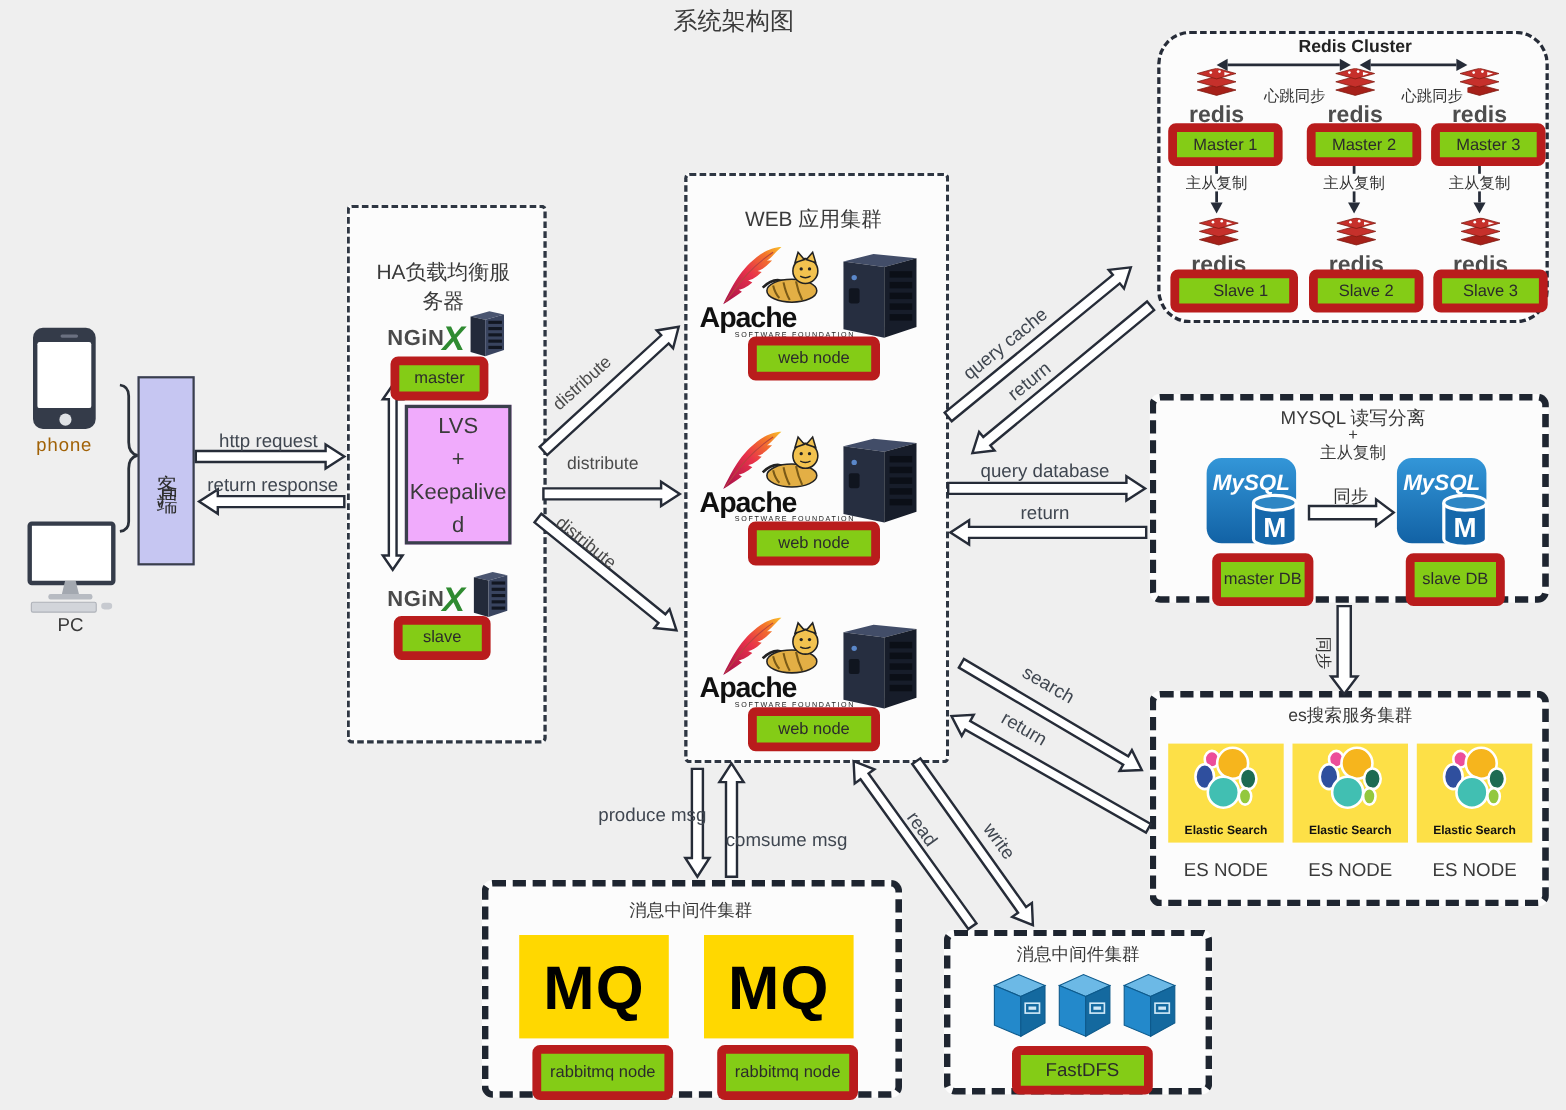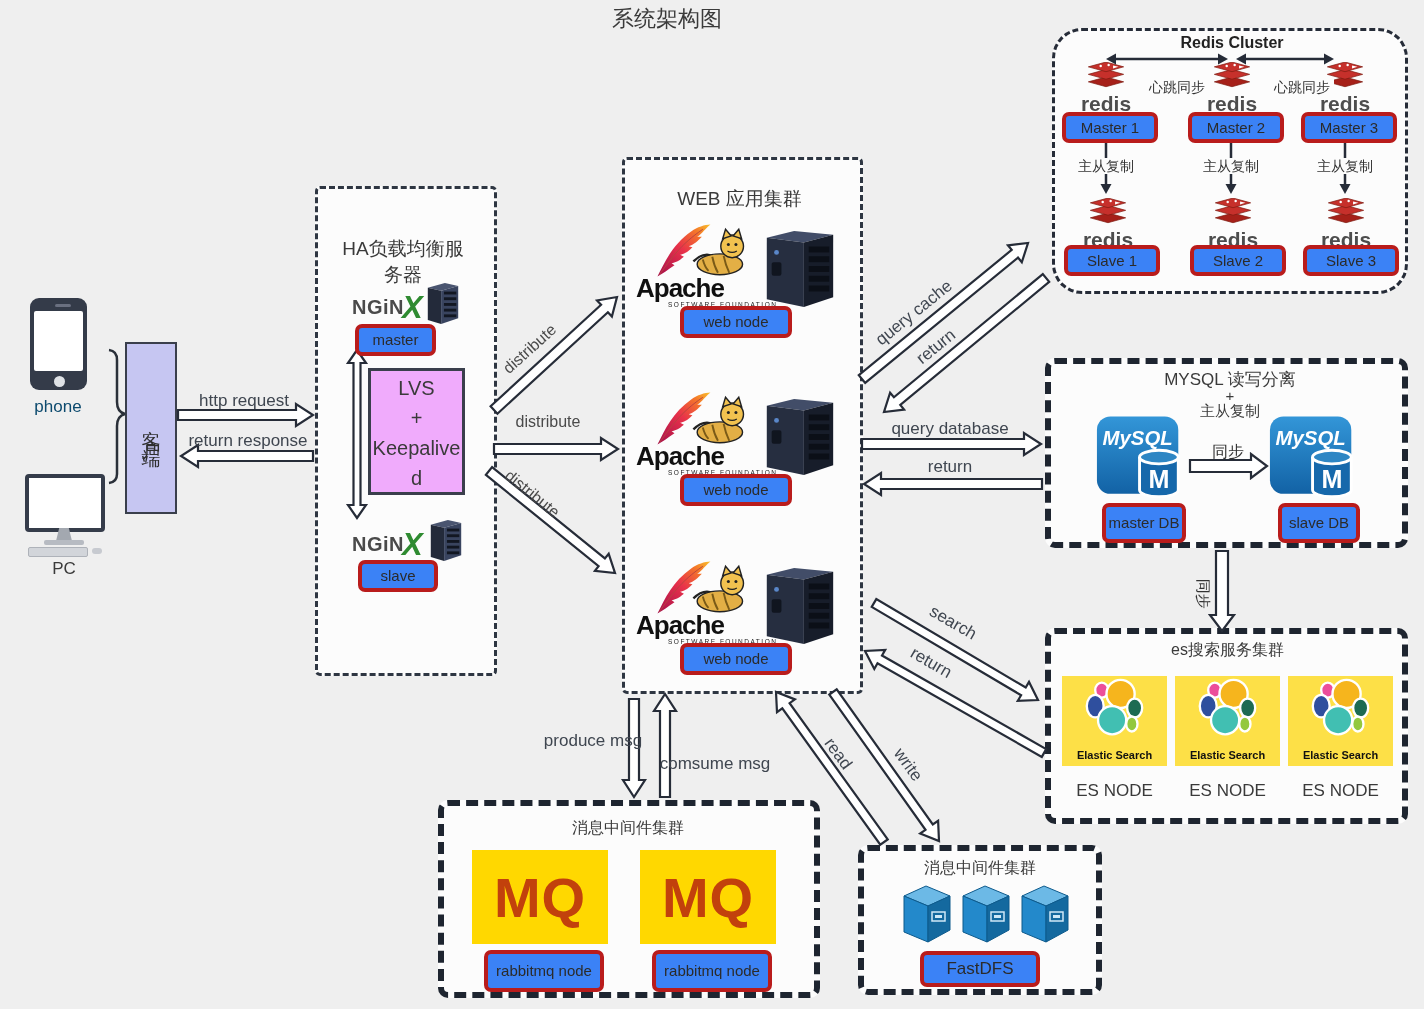--- a/index.html
+++ b/index.html
@@ -2,21 +2,21 @@
 <html><head>
 <meta charset="utf-8">
 <style>
   html,body{margin:0;padding:0;background:#efefef;font-family:"Liberation Sans","DejaVu Sans",sans-serif;}
   #canvas{position:relative;width:1424px;height:1009px;overflow:hidden;background:#efefef;color:#3a3a3a;}
   .box{position:absolute;background:#fcfcfc;z-index:1;}
   .dash{border:3px dashed #2e3642;border-radius:5px;}
   .dashR{border:3px dashed #262c38;border-radius:30px;}
   .heavy{border:6px dashed #1e2530;border-radius:10px;}
   .lbl{position:absolute;z-index:8;font-size:17px;color:#3f4650;text-align:center;line-height:1.15;}
-  .tag{position:absolute;z-index:8;background:#3b82f6;border:4px solid #b91c1c;border-radius:7px;color:#2b2b2b;
+  .tag{position:absolute;z-index:8;background:#84cc16;border:8px solid #b91c1c;border-radius:7px;color:#2b2b2b;
        display:flex;align-items:center;justify-content:center;font-size:15px;text-align:center;line-height:1.05;}
   .ttl{position:absolute;z-index:8;text-align:center;}
   .logoimg{position:absolute;z-index:3;}
   #arrows{position:absolute;left:0;top:0;z-index:6;pointer-events:none;}
   .watermark{position:absolute;left:492px;top:418px;z-index:50;font-size:70px;font-weight:bold;letter-spacing:-2px;
        color:rgba(59,108,228,0.85);pointer-events:none;}
   
   .phone{position:absolute;left:30px;top:298px;width:57px;height:92px;background:#343b49;border-radius:9px;z-index:3;}
   .phone .scr{position:absolute;left:4px;right:4px;top:13px;bottom:19px;background:#fff;border-radius:2px;}
   .phone .home{position:absolute;left:50%;bottom:3px;width:11px;height:11px;margin-left:-5px;border-radius:50%;background:#dfe2e6;}
@@ -35,38 +35,38 @@
   .nginx .x{font-weight:bold;font-size:31px;color:#2f8b31;font-style:italic;margin-left:-2px;vertical-align:-4px;}
   
   .apnode{position:absolute;left:634px;width:212px;height:108px;z-index:3;}
   .apname{position:absolute;left:2px;top:48px;font-weight:bold;font-size:26px;color:#101010;letter-spacing:-1px;}
   .apsub{position:absolute;left:34px;top:76px;font-size:6.5px;letter-spacing:1.5px;color:#222;}
   .mysql-ttl{position:absolute;z-index:8;text-align:center;color:#3a3a3a;}
   .estile{position:absolute;top:676px;width:105px;height:90px;background:#fde047;z-index:3;}
   .estile .esname{position:absolute;left:0;right:0;bottom:5px;text-align:center;font-size:11px;font-weight:bold;color:#111;}
   .esnode{position:absolute;top:781px;width:105px;text-align:center;font-size:17px;color:#3a3a3a;z-index:8;}
   .mqsq{position:absolute;top:850px;width:136px;height:94px;background:#ffd800;z-index:3;display:flex;align-items:center;justify-content:center;}
-  .mqsq span{font-size:56px;font-weight:800;color:#c2410c;letter-spacing:1px;}
+  .mqsq span{font-size:56px;font-weight:800;color:#000000;letter-spacing:1px;}
   .lvsbox{position:absolute;left:368px;top:368px;width:97px;height:127px;background:#f0abfc;border:3px solid #3a3f4c;z-index:3;
       font-size:20px;text-align:center;line-height:1.5;white-space:pre-line;word-break:break-all;padding-top:2px;box-sizing:border-box;}
   .whitebg{background:#fcfcfc;}
 </style>
 </head>
 <body>
 
 <div id="canvas">
 
   <div class="ttl" style="left:467px;top:4px;width:400px;font-size:22px;color:#3a3a3a;">系统架构图</div>
 
   <div class="phone">
     <div class="spk"></div>
     <div class="scr"></div>
     <div class="home"></div>
   </div>
-  <div class="lbl" style="left:18px;top:397px;width:80px;color:#0c4a6e;">phone</div>
+  <div class="lbl" style="left:18px;top:397px;width:80px;color:#a16207;font-family:Liberation Mono, monospace;">phone</div>
 
   <div class="monitor"></div>
   <div class="stand"></div>
   <div class="standbase"></div>
   <div class="kbd"></div>
   <div class="mouse"></div>
   <div class="lbl" style="left:26px;top:559px;width:76px;color:#3a3a3a;">PC</div>
 
   <div class="client-box">
     <span>客户端</span>
@@ -317,21 +317,21 @@
           <polygon points="23,8.5 43,14 23,19.5 3,14" fill="#c6302b"></polygon>
           <polygon points="23,0 43,5.5 23,11 3,5.5" fill="#c6302b"></polygon>
         </g>
         <circle cx="17" cy="4.5" r="1.4" fill="#fff"></circle>
         <circle cx="26" cy="3.5" r="1.4" fill="#fff"></circle>
         <polygon points="31,4 37,5.5 31,7.5" fill="#fff"></polygon>
       </svg>
     <div style="font-size:21px;font-weight:bold;color:#4d4d4d;margin-top:-4px;">redis</div>
   </div>
 
-  <div class="tag" style="left:1064px;top:245px;width:88px;height:23px;">Slave 1</div>
+  <div class="tag" style="left:1064px;top:245px;width:88px;height:23px;padding-left:12px;">Slave 1</div>
   <div class="tag" style="left:1190px;top:245px;width:88px;height:23px;">Slave 2</div>
   <div class="tag" style="left:1303px;top:245px;width:88px;height:23px;">Slave 3</div>
 
   <div class="lbl" style="left:854px;top:303px;width:120px;transform:rotate(-39deg);">query cache</div>
   <div class="lbl" style="left:896px;top:337px;width:80px;transform:rotate(-39deg);">return</div>
   <div class="lbl" style="left:870px;top:419px;width:160px;">query database</div>
   <div class="lbl" style="left:910px;top:457px;width:80px;">return</div>
 
   <div class="box heavy" style="left:1045px;top:358px;width:351px;height:178px;"></div>
   <div class="mysql-ttl" style="left:1095px;top:368px;width:270px;font-size:17px;">MYSQL 读写分离</div>

